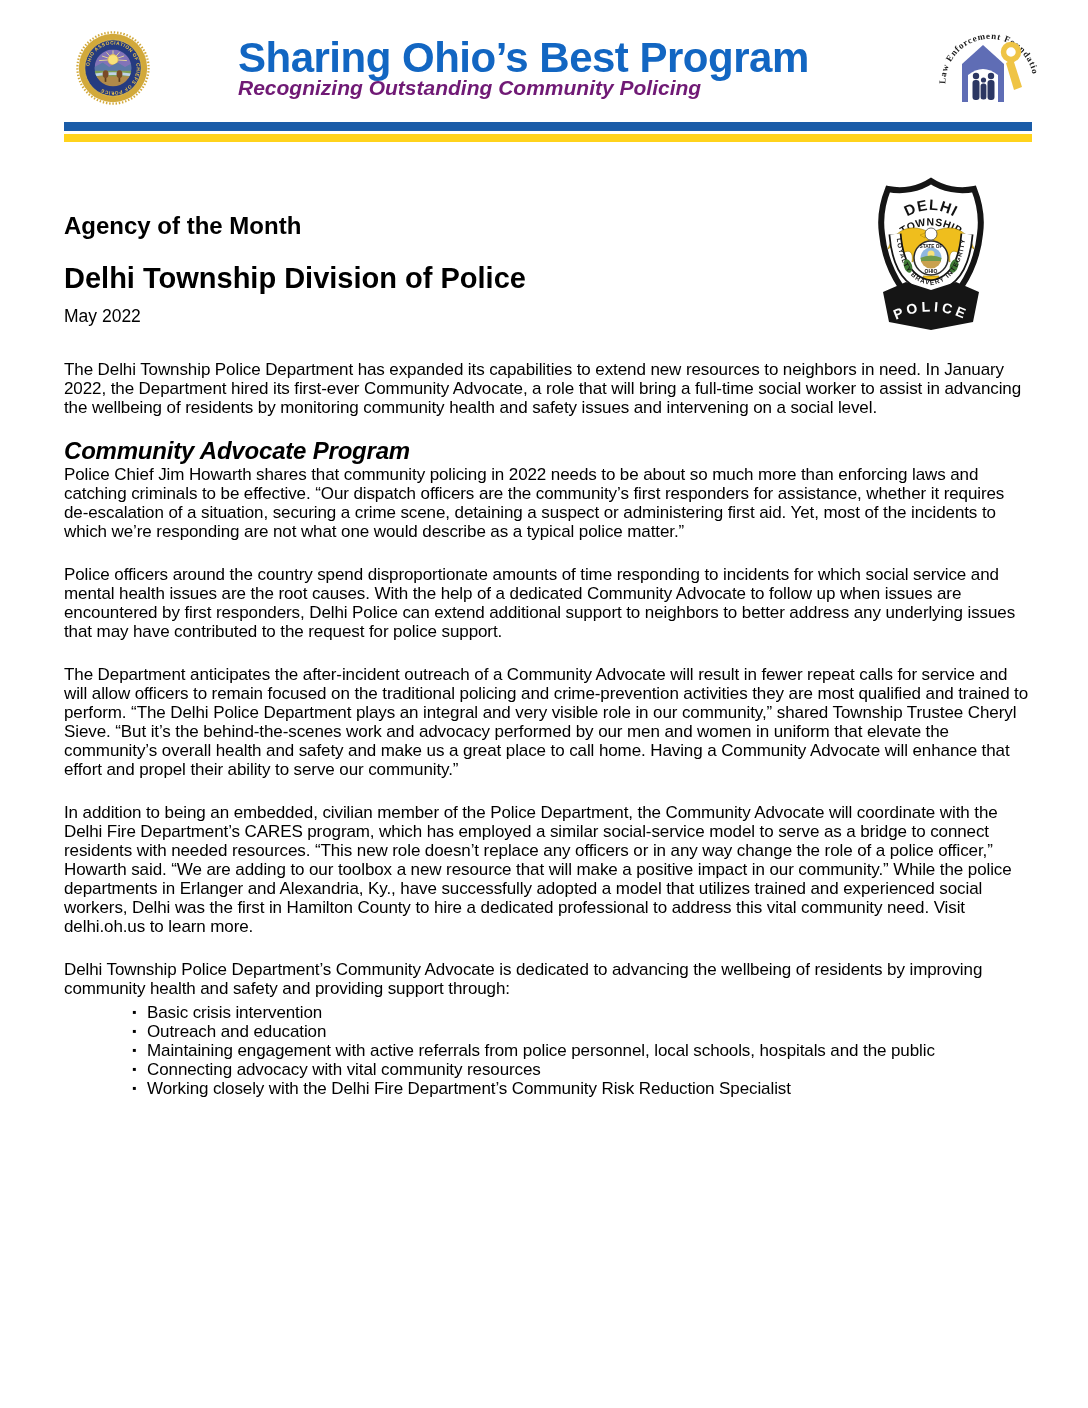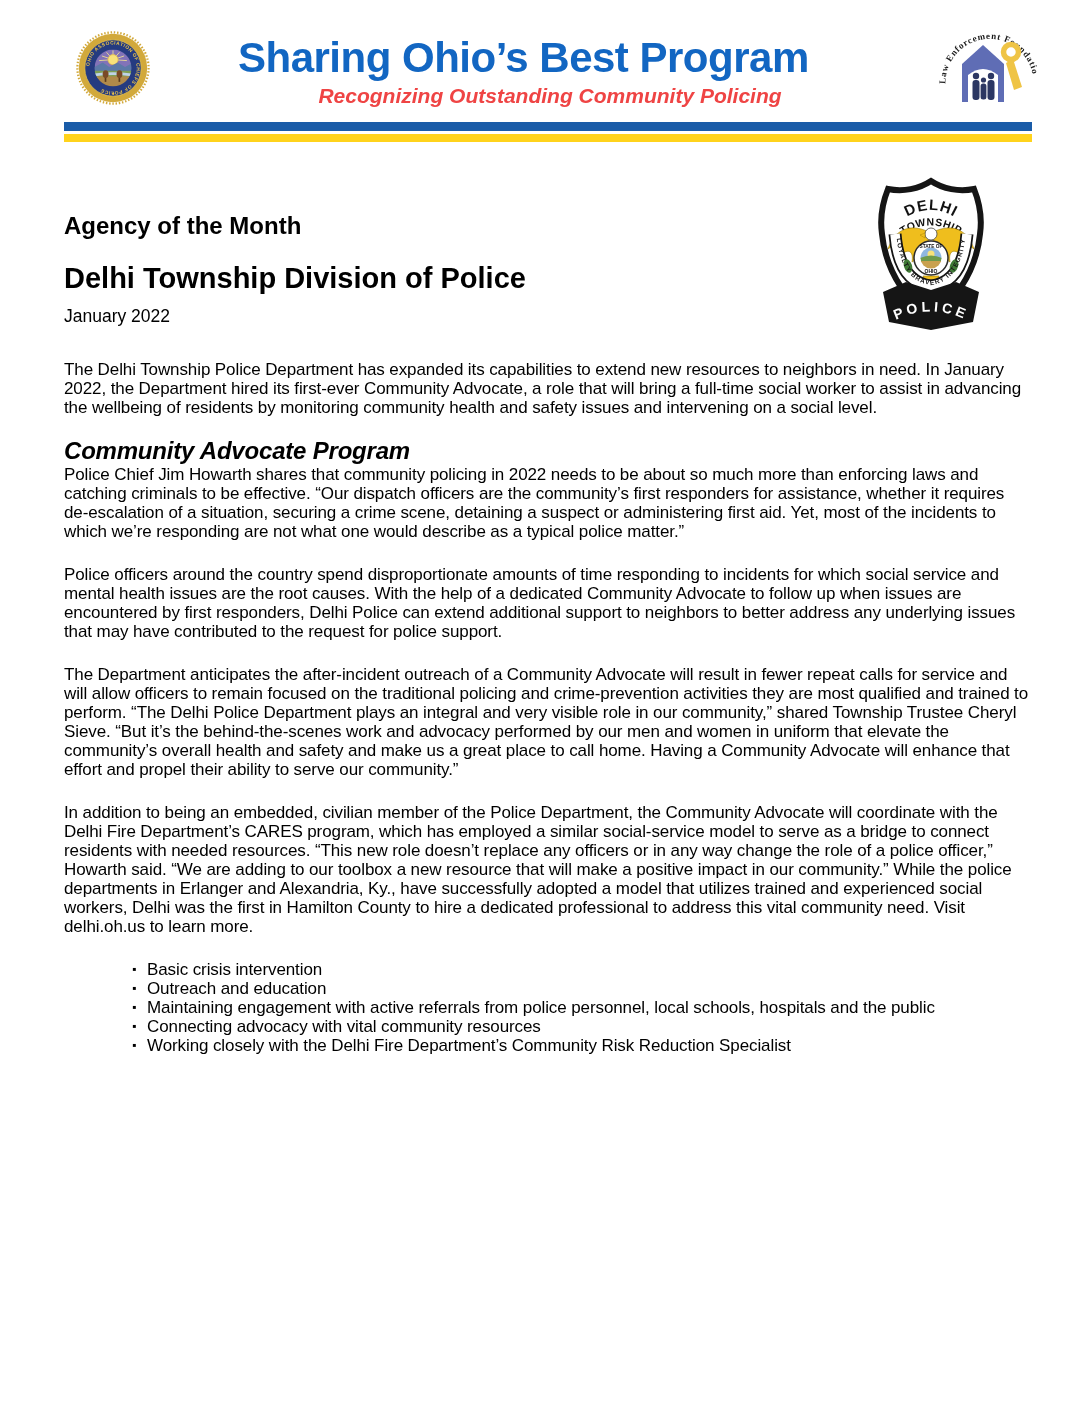--- a/index.html
+++ b/index.html
@@ -8,23 +8,23 @@
     background:#ffffff; overflow:hidden;
     font-family:"Liberation Sans", sans-serif; color:#000;
   }
   
   .hdr-title {
     position:absolute; left:238px; top:34px; width:624px;
     font-size:42px; font-weight:bold;
     letter-spacing:-0.5px; color:#1266C2; white-space:nowrap;
   }
   .hdr-subtitle {
-    position:absolute; left:238px; top:84px; width:624px;
-    text-align:center; font-size:21px; font-weight:bold; font-style:italic;
-    color:#ef4444; white-space:nowrap;
+    position:absolute; left:238px; top:76px; width:624px;
+    text-align:left; font-size:21px; font-weight:bold; font-style:italic;
+    color:#701a75; white-space:nowrap;
   }
   .bar-blue { position:absolute; left:64px; top:122px; width:968px; height:9px; background:#1A5CA8; }
   .bar-gold { position:absolute; left:64px; top:134px; width:968px; height:8px; background:#FFD31C; }
   .oacp-seal { position:absolute; left:76px; top:30px; }
   .lef-logo  { position:absolute; left:936px; top:14px; }
   
   .kicker        { position:absolute; left:64px; top:212px; font-size:24px; font-weight:bold; }
   .article-title { position:absolute; left:64px; top:262px; font-size:29px; font-weight:bold;text-align:center; }
   .date          { position:absolute; left:64px; top:306px; font-size:17.5px; }
   .badge         { position:absolute; left:870px; top:176px; }
@@ -111,21 +111,21 @@
           <rect x="44.6" y="67.5" width="5.8" height="16" rx="2.5"></rect>
       </g>
     </g>
   </svg>
 
   <div class="bar-blue"></div>
   <div class="bar-gold"></div>
 
   <div class="kicker">Agency of the Month</div>
   <div class="article-title">Delhi Township Division of Police</div>
-  <div class="date">January 2022</div>
+  <div class="date">May 2022</div>
 
   <svg class="badge" width="122" height="168" viewBox="0 0 122 168">
     <defs>
       <path id="b-top1" d="M26,49 Q61,19 96,49"></path>
       <path id="b-top2" d="M29,61 Q61,38 93,61"></path>
       <path id="b-vband" d="M25,58 C28,94 42,108 61,110 C80,108 94,94 97,58"></path>
       <path id="b-vtext" d="M26,56 C29,93 43,107 61,109 C79,107 93,93 96,56"></path>
       <path id="b-police" d="M30,142 Q61,129 92,142"></path>
       <clipPath id="b-sealclip">
           <circle cx="61" cy="82" r="10.5"></circle>
@@ -173,20 +173,21 @@
     </text>
   </svg>
 
   <div class="body">
     <p>The Delhi Township Police Department has expanded its capabilities to extend new resources to neighbors in need. In January 2022, the Department hired its first-ever Community Advocate, a role that will bring a full-time social worker to assist in advancing the wellbeing of residents by monitoring community health and safety issues and intervening on a social level.</p>
     <div class="section-heading">Community Advocate Program</div>
     <p>Police Chief Jim Howarth shares that community policing in 2022 needs to be about so much more than enforcing laws and catching criminals to be effective. “Our dispatch officers are the community’s first responders for assistance, whether it requires de-escalation of a situation, securing a crime scene, detaining a suspect or administering first aid. Yet, most of the incidents to which we’re responding are not what one would describe as a typical police matter.”</p>
     <p>Police officers around the country spend disproportionate amounts of time responding to incidents for which social service and mental health issues are the root causes.  With the help of a dedicated Community Advocate to follow up when issues are encountered by first responders, Delhi Police can extend additional support to neighbors to better address any underlying issues that may have contributed to the request for police support.</p>
     <p>The Department anticipates the after-incident outreach of a Community Advocate will result in fewer repeat calls for service and will allow officers to remain focused on the traditional policing and crime-prevention activities they are most qualified and trained to perform. “The Delhi Police Department plays an integral and very visible role in our community,” shared Township Trustee Cheryl Sieve. “But it’s the behind-the-scenes work and advocacy performed by our men and women in uniform that elevate the community’s overall health and safety and make us a great place to call home. Having a Community Advocate will enhance that effort and propel their ability to serve our community.”</p>
     <p>In addition to being an embedded, civilian member of the Police Department, the Community Advocate will coordinate with the Delhi Fire Department’s CARES program, which has employed a similar social-service model to serve as a bridge to connect residents with needed resources. “This new role doesn’t replace any officers or in any way change the role of a police officer,” Howarth said. “We are adding to our toolbox a new resource that will make a positive impact in our community.” While the police departments in Erlanger and Alexandria, Ky., have successfully adopted a model that utilizes trained and experienced social workers, Delhi was the first in Hamilton County to hire a dedicated professional to address this vital community need. Visit delhi.oh.us to learn more.</p>
+    <p class="tight">Delhi Township Police Department’s Community Advocate is dedicated to advancing the wellbeing of residents by improving community health and safety and providing support through:</p>
     <ul class="bullets">
       <li>
         <span class="bullet-marker">▪</span>
         <span>Basic crisis intervention</span>
       </li>
       <li>
         <span class="bullet-marker">▪</span>
         <span>Outreach and education</span>
       </li>
       <li>

